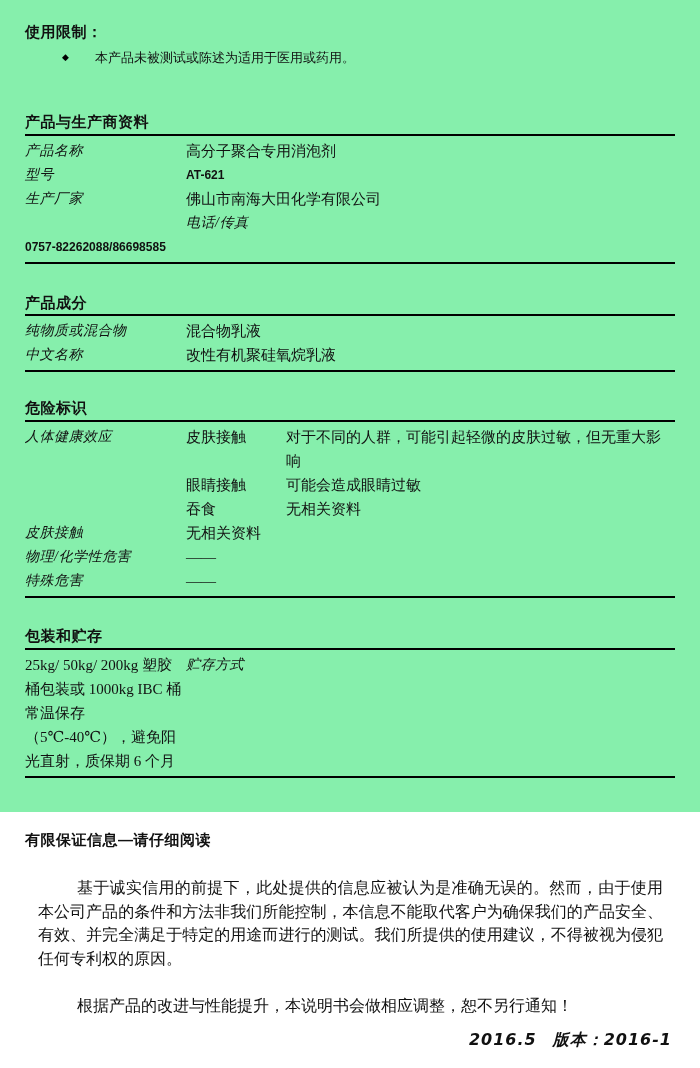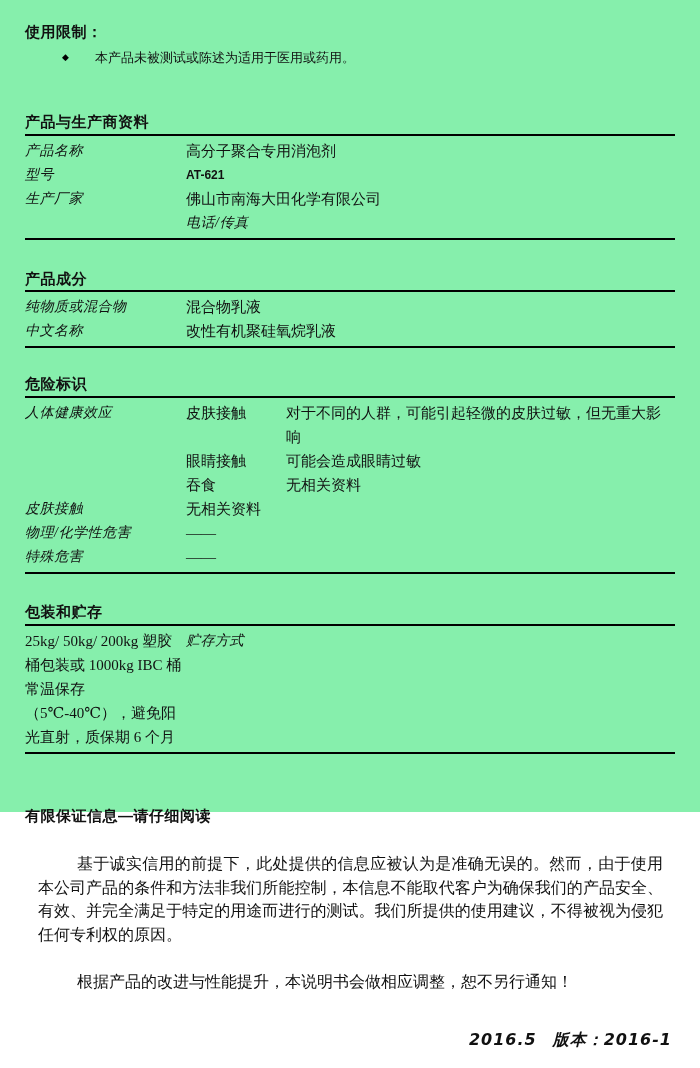--- a/index.html
+++ b/index.html
@@ -77,20 +77,21 @@
   <div class="rule"></div>
   <div class="tbl">
     <div class="cell lbl">产品名称</div>
     <div class="cell val">高分子聚合专用消泡剂</div>
     <div class="cell lbl">型号</div>
     <div class="cell val latin">AT-621</div>
     <div class="cell lbl">生产厂家</div>
     <div class="cell val">佛山市南海大田化学有限公司</div>
     <div class="cell lbl"></div>
     <div class="cell lbl">电话/传真</div>
+    <div class="cell val latin">0757-82262088/86698585</div>
   </div>
   <div class="rule"></div>
 
   <div class="sec-h mt-sec2">产品成分</div>
   <div class="rule thin"></div>
   <div class="tbl">
     <div class="cell lbl">纯物质或混合物</div>
     <div class="cell val">混合物乳液</div>
     <div class="cell lbl">中文名称</div>
     <div class="cell val">改性有机聚硅氧烷乳液</div>

